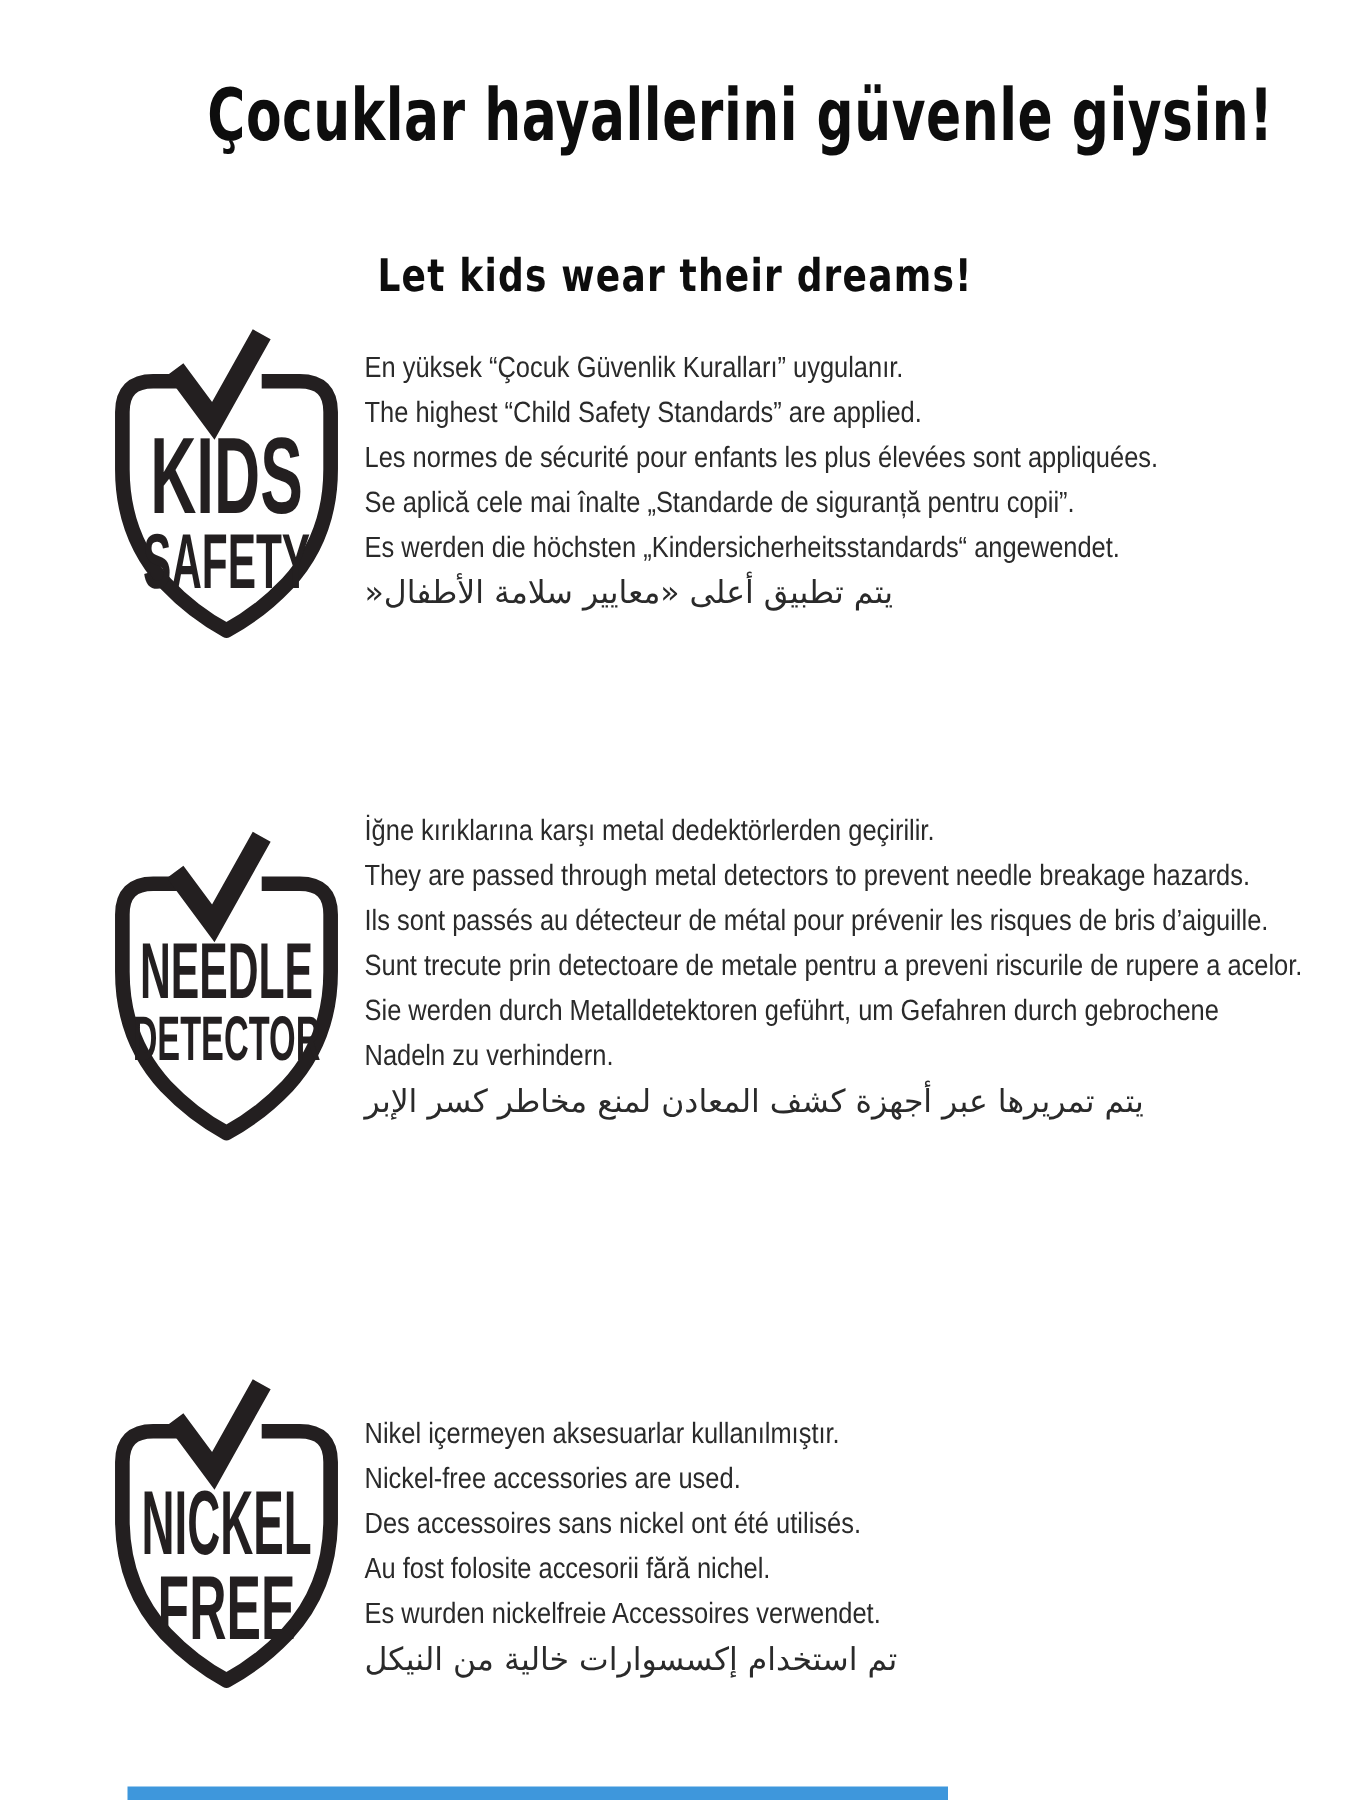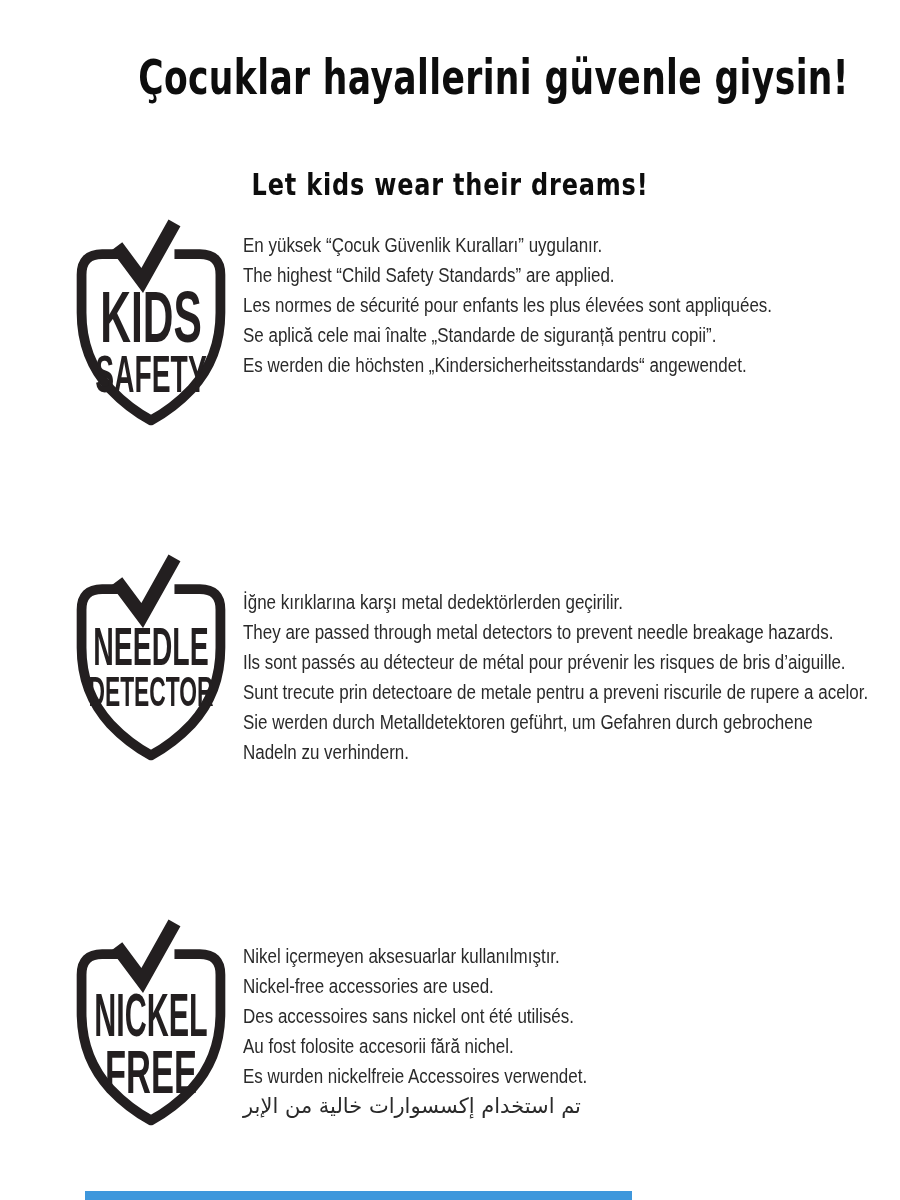--- a/index.html
+++ b/index.html
@@ -59,21 +59,21 @@
     font-family: "Liberation Sans", sans-serif;
     font-weight: bold;
     fill: #231f20;
   }
   .text-block {
     position: absolute;
     left: 243px;
     width: 640px;
   }
   .text-block.t1 { top: 230px; }
-  .text-block.t2 { top: 587px; }
+  .text-block.t2 { top: 539px; }
   .text-block.t3 { top: 941px; }
   .text-line {
     display: block;
     font-size: 19.5px;
     line-height: 30px;
     white-space: nowrap;
     transform: scaleX(0.87);
     transform-origin: 0 50%;
     color: #2a2a2a;
   }
@@ -106,49 +106,51 @@
     <text class="badge-word" x="90" y="130" font-size="74" text-anchor="middle" textLength="104" lengthAdjust="spacingAndGlyphs">KIDS</text>
     <text class="badge-word" x="90" y="181" font-size="53" text-anchor="middle" textLength="114" lengthAdjust="spacingAndGlyphs">SAFETY</text>
   </svg>
 
   <div class="text-block t1">
     <p class="text-line">En yüksek “Çocuk Güvenlik Kuralları” uygulanır.</p>
     <p class="text-line">The highest “Child Safety Standards” are applied.</p>
     <p class="text-line">Les normes de sécurité pour enfants les plus élevées sont appliquées.</p>
     <p class="text-line">Se aplică cele mai înalte „Standarde de siguranță pentru copii”.</p>
     <p class="text-line">Es werden die höchsten „Kindersicherheitsstandards“ angewendet.</p>
+    <p class="text-line arabic" dir="rtl">يتم تطبيق أعلى «معايير سلامة الأطفال«</p>
   </div>
 
   <svg class="badge b2" viewBox="0 0 180 228">
     <path d="M 57 40 L 40 40 Q 19 40 19 61 L 19 100 Q 19 146 48.5 178 Q 67 197.5 90 210 Q 113 197.5 131.5 178 Q 161 146 161 100 L 161 61 Q 161 40 140 40 L 114 40" fill="none" stroke="#231f20" stroke-width="10" stroke-linejoin="round" stroke-linecap="butt"></path>
     <path d="M 55 32 L 81 67 L 114 8" fill="none" stroke="#231f20" stroke-width="14" stroke-linejoin="miter" stroke-linecap="butt"></path>
     <text class="badge-word" x="90" y="118" font-size="54" text-anchor="middle" textLength="118" lengthAdjust="spacingAndGlyphs">NEEDLE</text>
     <text class="badge-word" x="90" y="160" font-size="43" text-anchor="middle" textLength="128" lengthAdjust="spacingAndGlyphs">DETECTOR</text>
   </svg>
 
   <div class="text-block t2">
     <p class="text-line">İğne kırıklarına karşı metal dedektörlerden geçirilir.</p>
     <p class="text-line">They are passed through metal detectors to prevent needle breakage hazards.</p>
     <p class="text-line">Ils sont passés au détecteur de métal pour prévenir les risques de bris d’aiguille.</p>
     <p class="text-line">Sunt trecute prin detectoare de metale pentru a preveni riscurile de rupere a acelor.</p>
     <p class="text-line">Sie werden durch Metalldetektoren geführt, um Gefahren durch gebrochene</p>
     <p class="text-line">Nadeln zu verhindern.</p>
+    <p class="text-line arabic" dir="rtl">يتم تمريرها عبر أجهزة كشف المعادن لمنع مخاطر كسر الإبر</p>
   </div>
 
   <svg class="badge b3" viewBox="0 0 180 228">
     <path d="M 57 40 L 40 40 Q 19 40 19 61 L 19 100 Q 19 146 48.5 178 Q 67 197.5 90 210 Q 113 197.5 131.5 178 Q 161 146 161 100 L 161 61 Q 161 40 140 40 L 114 40" fill="none" stroke="#231f20" stroke-width="10" stroke-linejoin="round" stroke-linecap="butt"></path>
     <path d="M 55 32 L 81 67 L 114 8" fill="none" stroke="#231f20" stroke-width="14" stroke-linejoin="miter" stroke-linecap="butt"></path>
     <text class="badge-word" x="90" y="124" font-size="62" text-anchor="middle" textLength="116" lengthAdjust="spacingAndGlyphs">NICKEL</text>
     <text class="badge-word" x="90" y="182" font-size="62" text-anchor="middle" textLength="94" lengthAdjust="spacingAndGlyphs">FREE</text>
   </svg>
 
   <div class="text-block t3">
     <p class="text-line">Nikel içermeyen aksesuarlar kullanılmıştır.</p>
     <p class="text-line">Nickel-free accessories are used.</p>
     <p class="text-line">Des accessoires sans nickel ont été utilisés.</p>
     <p class="text-line">Au fost folosite accesorii fără nichel.</p>
     <p class="text-line">Es wurden nickelfreie Accessoires verwendet.</p>
-    <p class="text-line arabic" dir="rtl">تم استخدام إكسسوارات خالية من الإبر</p>
+    <p class="text-line arabic" dir="rtl">تم استخدام إكسسوارات خالية من النيكل</p>
   </div>
 
   <div class="footer-bar" style="background-color: rgb(62, 151, 220);"></div>
 
 </main>
 
 </body></html>

